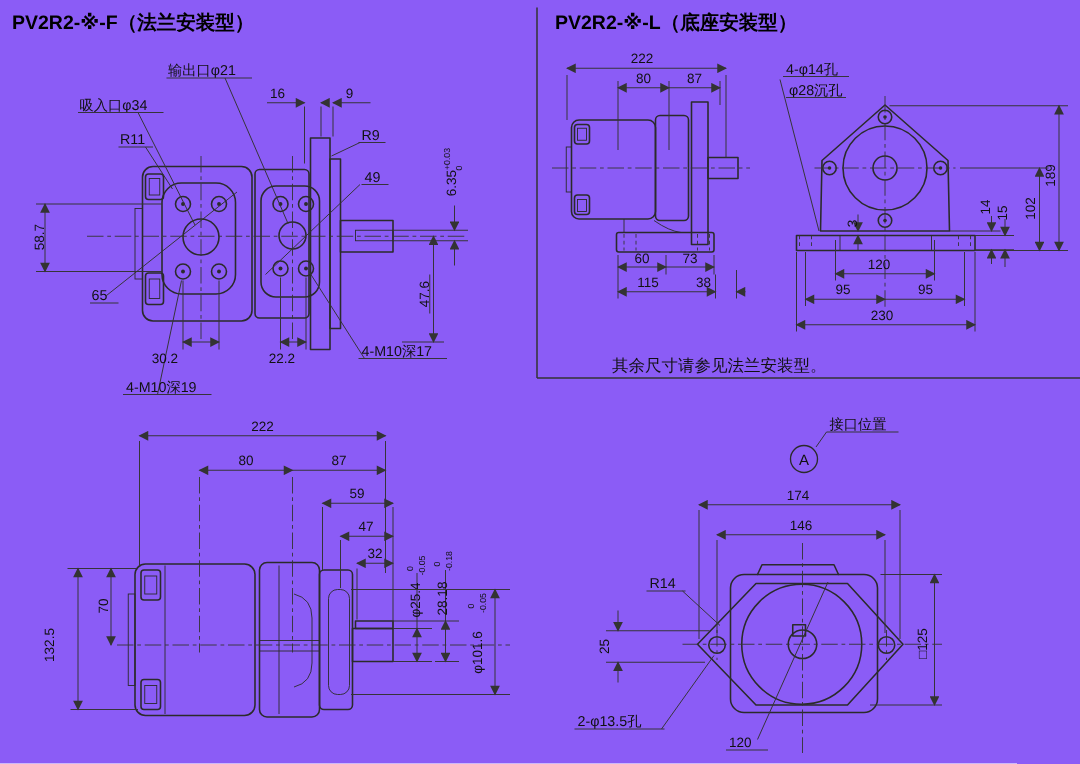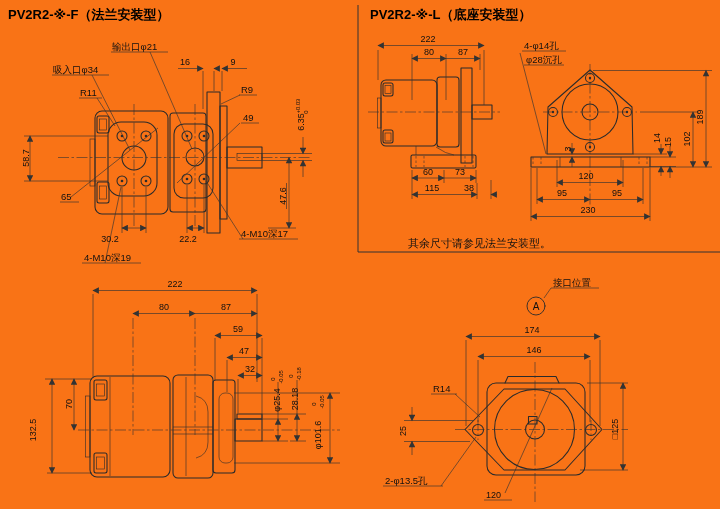--- a/index.html
+++ b/index.html
@@ -1,16 +1,16 @@
 <!DOCTYPE html>
 <html><head>
 <meta charset="utf-8">
 <style>
   html,body{margin:0;padding:0;background:#fff;}
-  #stage{position:relative;width:720px;height:509px;background:#f97316;overflow:hidden;
+  #stage{position:relative;width:720px;height:509px;background:#8b5cf6;overflow:hidden;
          font-family:"Liberation Sans","DejaVu Sans",sans-serif;}
   svg{display:block;}
   .ol{fill:none;stroke:#2b2b2b;stroke-width:1.05;stroke-linejoin:round;stroke-linecap:round;}
   .th{fill:none;stroke:#2b2b2b;stroke-width:0.6;}
   .dim{fill:none;stroke:#333333;stroke-width:0.65;}
   .cl{fill:none;stroke:#333333;stroke-width:0.6;stroke-dasharray:11 2.5 2.5 2.5;}
   .dsh{fill:none;stroke:#333333;stroke-width:0.6;stroke-dasharray:2.5 2;}
   .dot{fill:#2b2b2b;stroke:none;}
   .dtext{font-size:9px;fill:#111;}
   .dtol{font-size:5.8px;fill:#111;}

